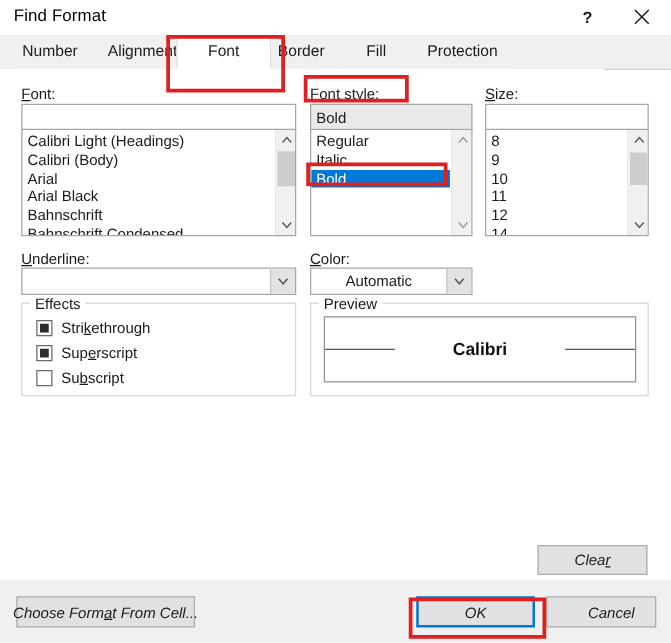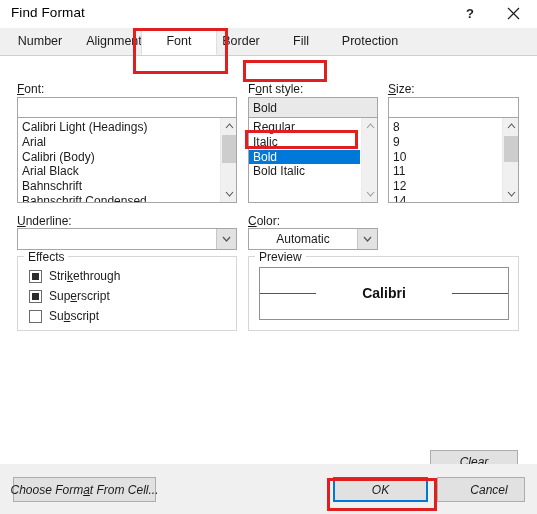--- a/index.html
+++ b/index.html
@@ -77,21 +77,21 @@
     background: #ffffff;
     border-left: 1px solid #dedede;
     border-right: 1px solid #dedede;
     border-bottom: 1px solid #ffffff;
     z-index: 3;
   }
 
   
   .body-panel {
     position: absolute;
-    left: 0; top: 69px;
+    left: 0; top: 55px;
     width: 483px;
     height: 409px;
     background: #ffffff;
     border-bottom: 1px solid #d9d9d9;
   }
 
   .label {
     position: absolute;
     font-size: 12px;
     color: #1b1b1b;
@@ -330,22 +330,22 @@
 </div>
 
 <div class="body-panel">
 
   <div class="label" style="left:17px; top:13px;"><u>F</u>ont:</div>
   <div class="textbox" style="left:17px; top:28px; width:220px; height:22px;"></div>
 
   <div class="listbox" style="left:17px; top:48px; width:220px; height:86px;">
     <div class="list-items">
       <div class="list-item">Calibri Light (Headings)</div>
+      <div class="list-item">Calibri (Body)</div>
       <div class="list-item">Arial</div>
-      <div class="list-item">Calibri (Body)</div>
       <div class="list-item">Arial Black</div>
       <div class="list-item">Bahnschrift</div>
       <div class="list-item">Bahnschrift Condensed</div>
     </div>
     <div class="vscroll">
       <div class="sb-arrow up">
         <svg width="9" height="6" viewBox="0 0 9 6">
             <polyline points="1,5 4.5,1 8,5" fill="none" stroke="#555" stroke-width="1.1"></polyline>
           </svg>
       </div>
@@ -359,21 +359,20 @@
   </div>
 
   <div class="label" style="left:248px; top:13px;">F<u>o</u>nt style:</div>
   <div class="textbox grayfill" style="left:248px; top:28px; width:130px; height:22px;">Bold</div>
 
   <div class="listbox" style="left:248px; top:48px; width:130px; height:86px;">
     <div class="list-items">
       <div class="list-item">Regular</div>
       <div class="list-item">Italic</div>
       <div class="list-item selected">Bold</div>
-      <div class="list-item">Bold Italic</div>
     </div>
     <div class="vscroll">
       <div class="sb-arrow up">
         <svg width="9" height="6" viewBox="0 0 9 6">
             <polyline points="1,5 4.5,1 8,5" fill="none" stroke="#9a9a9a" stroke-width="1.1"></polyline>
           </svg>
       </div>
       <div class="sb-arrow down">
         <svg width="9" height="6" viewBox="0 0 9 6">
             <polyline points="1,1 4.5,5 8,1" fill="none" stroke="#9a9a9a" stroke-width="1.1"></polyline>

